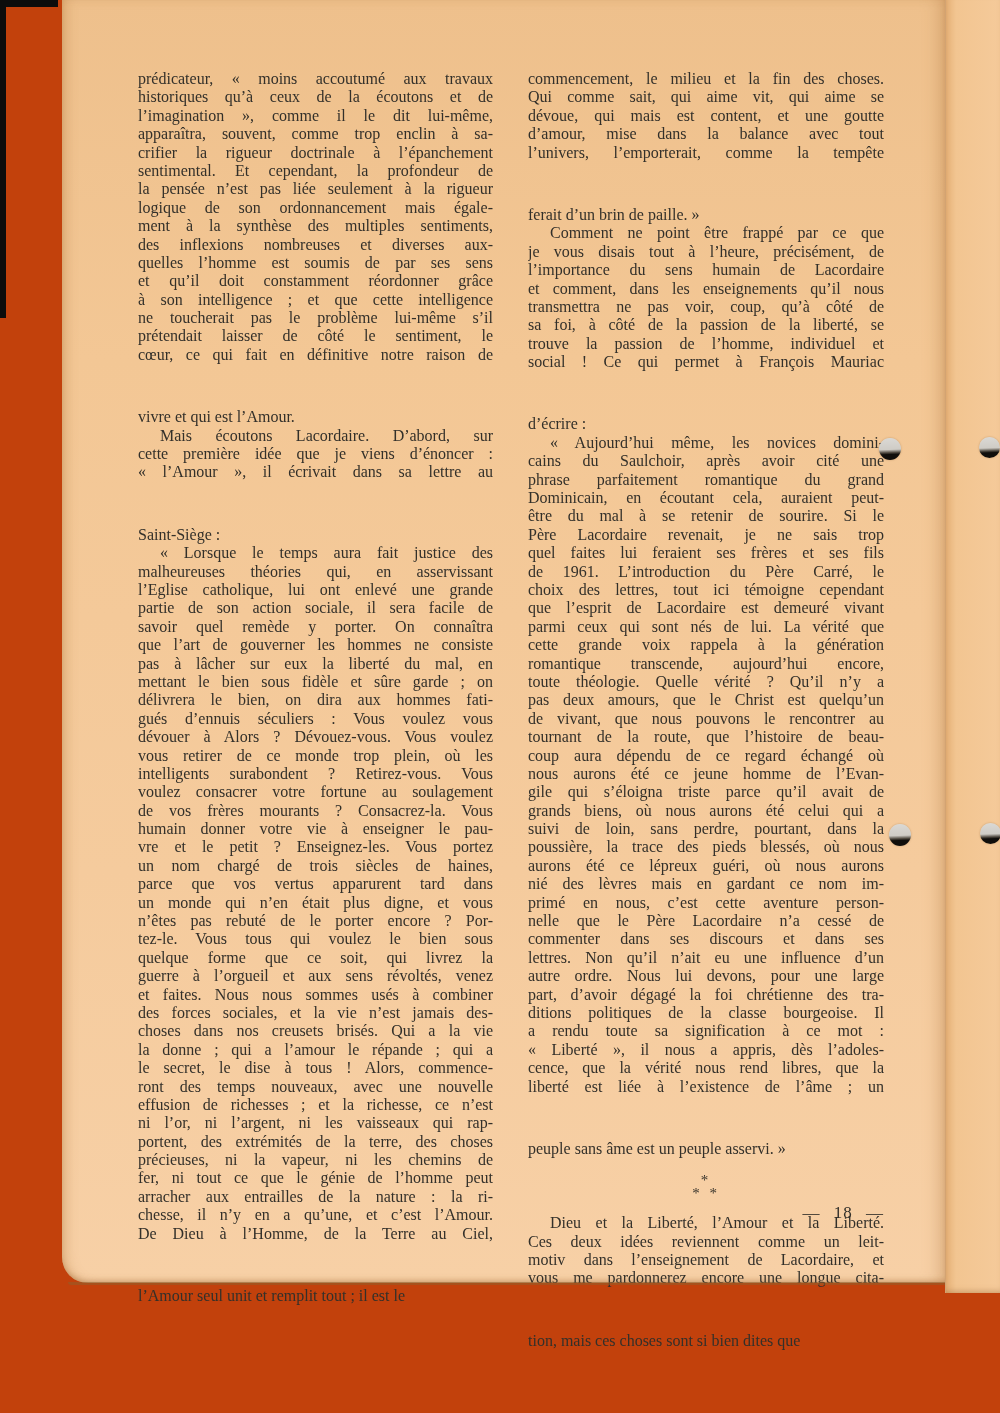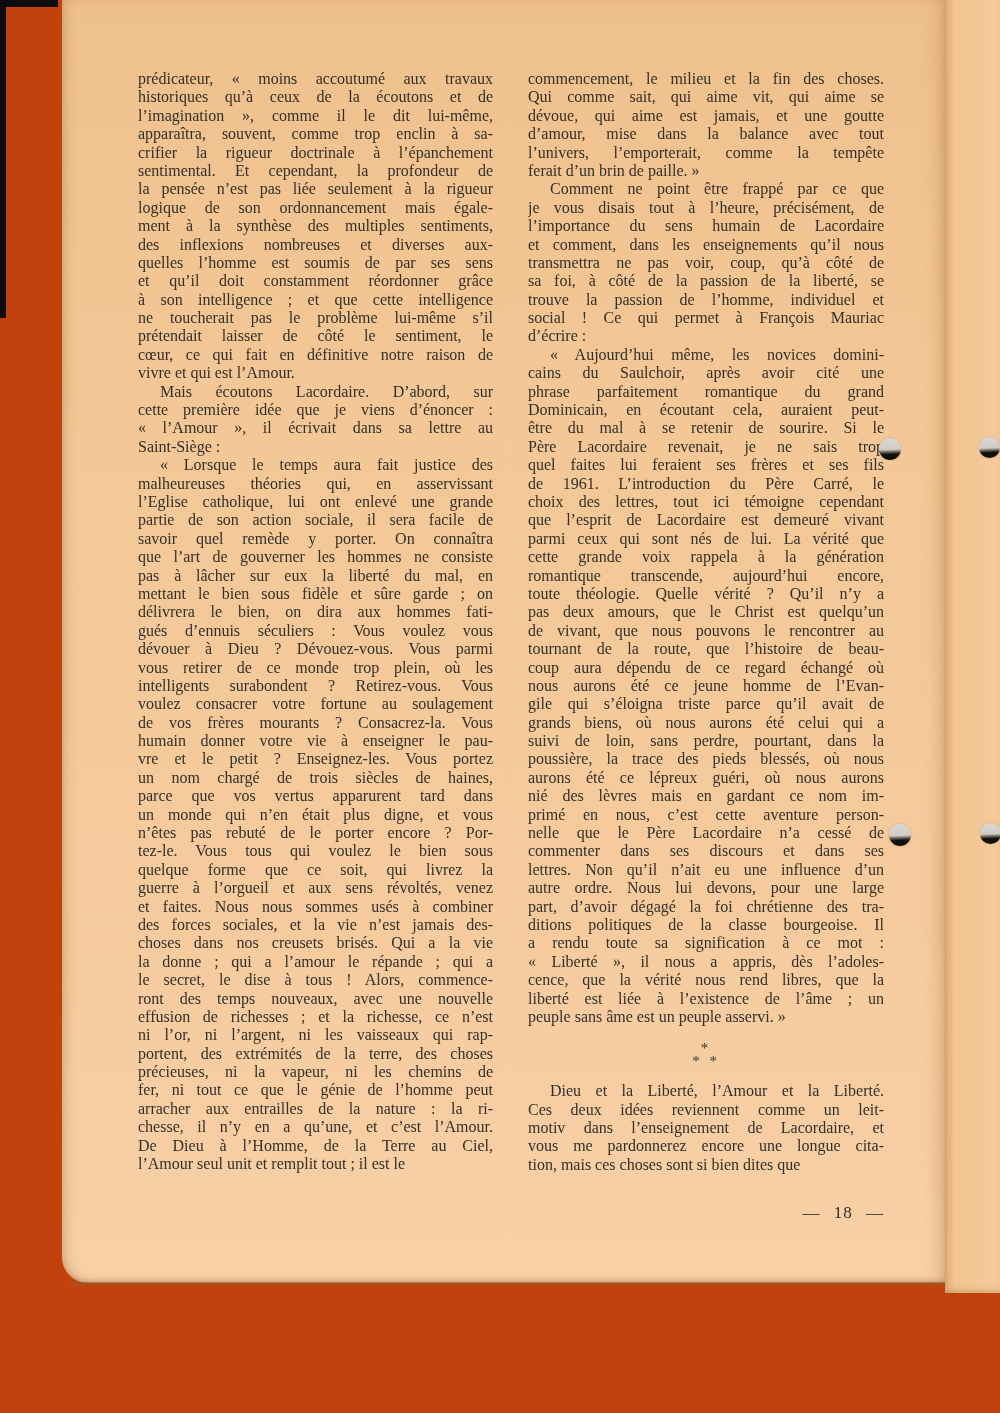--- a/index.html
+++ b/index.html
@@ -32,21 +32,21 @@
     border-left:1px solid rgba(150,92,40,.35);
   }
   .col{position:absolute;top:70px;color:#33302a;font-size:16px;}
   .col-left{left:76px;width:355px;}
   .col-right{left:466px;width:356px;}
   .para{margin:0;}
   .line{
     height:18.4px;line-height:18.4px;overflow:hidden;white-space:nowrap;
     text-align:justify;text-align-last:justify;
   }
-  .line.end{text-align-last:left;}
+  .line.end{text-align-last:left;margin-top:44px;}
   .line.indent{text-indent:22px;}
   .asterism{margin:16px 0 14px;text-align:center;color:#3a352c;}
   .asterism div{height:13px;line-height:13px;font-size:15px;letter-spacing:3px;}
   .footer{
     position:absolute;left:76px;width:746px;top:1203px;height:22px;
     text-align:right;color:#33302a;font-size:17px;letter-spacing:1px;word-spacing:8px;
   }
   .hole{
     position:absolute;border-radius:50%;
     background:linear-gradient(178deg,#dbd9d5 0%,#cfccc6 52%,#504a41 66%,#100e0b 74%);
@@ -92,21 +92,21 @@
           <div class="line indent">« Lorsque le temps aura fait justice des</div>
           <div class="line">malheureuses théories qui, en asservissant</div>
           <div class="line">l’Eglise catholique, lui ont enlevé une grande</div>
           <div class="line">partie de son action sociale, il sera facile de</div>
           <div class="line">savoir quel remède y porter. On connaîtra</div>
           <div class="line">que l’art de gouverner les hommes ne consiste</div>
           <div class="line">pas à lâcher sur eux la liberté du mal, en</div>
           <div class="line">mettant le bien sous fidèle et sûre garde ; on</div>
           <div class="line">délivrera le bien, on dira aux hommes fati-</div>
           <div class="line">gués d’ennuis séculiers : Vous voulez vous</div>
-          <div class="line">dévouer à Dieu ? Dévouez-vous. Vous parmi</div>
+          <div class="line">dévouer à Alors ? Dévouez-vous. Vous voulez</div>
           <div class="line">vous retirer de ce monde trop plein, où les</div>
           <div class="line">intelligents surabondent ? Retirez-vous. Vous</div>
           <div class="line">voulez consacrer votre fortune au soulagement</div>
           <div class="line">de vos frères mourants ? Consacrez-la. Vous</div>
           <div class="line">humain donner votre vie à enseigner le pau-</div>
           <div class="line">vre et le petit ? Enseignez-les. Vous portez</div>
           <div class="line">un nom chargé de trois siècles de haines,</div>
           <div class="line">parce que vos vertus apparurent tard dans</div>
           <div class="line">un monde qui n’en était plus digne, et vous</div>
           <div class="line">n’êtes pas rebuté de le porter encore ? Por-</div>
@@ -127,21 +127,21 @@
           <div class="line">arracher aux entrailles de la nature : la ri-</div>
           <div class="line">chesse, il n’y en a qu’une, et c’est l’Amour.</div>
           <div class="line">De Dieu à l’Homme, de la Terre au Ciel,</div>
           <div class="line end">l’Amour seul unit et remplit tout ; il est le</div>
         </div>
       </div>
     <div class="col col-right" id="col-right">
         <div class="para">
           <div class="line">commencement, le milieu et la fin des choses.</div>
           <div class="line">Qui comme sait, qui aime vit, qui aime se</div>
-          <div class="line">dévoue, qui aime est jamais, et une goutte</div>
+          <div class="line">dévoue, qui mais est content, et une goutte</div>
           <div class="line">d’amour, mise dans la balance avec tout</div>
           <div class="line">l’univers, l’emporterait, comme la tempête</div>
           <div class="line end">ferait d’un brin de paille. »</div>
         </div>
         <div class="para">
           <div class="line indent">Comment ne point être frappé par ce que</div>
           <div class="line">je vous disais tout à l’heure, précisément, de</div>
           <div class="line">l’importance du sens humain de Lacordaire</div>
           <div class="line">et comment, dans les enseignements qu’il nous</div>
           <div class="line">transmettra ne pas voir, coup, qu’à côté de</div>

